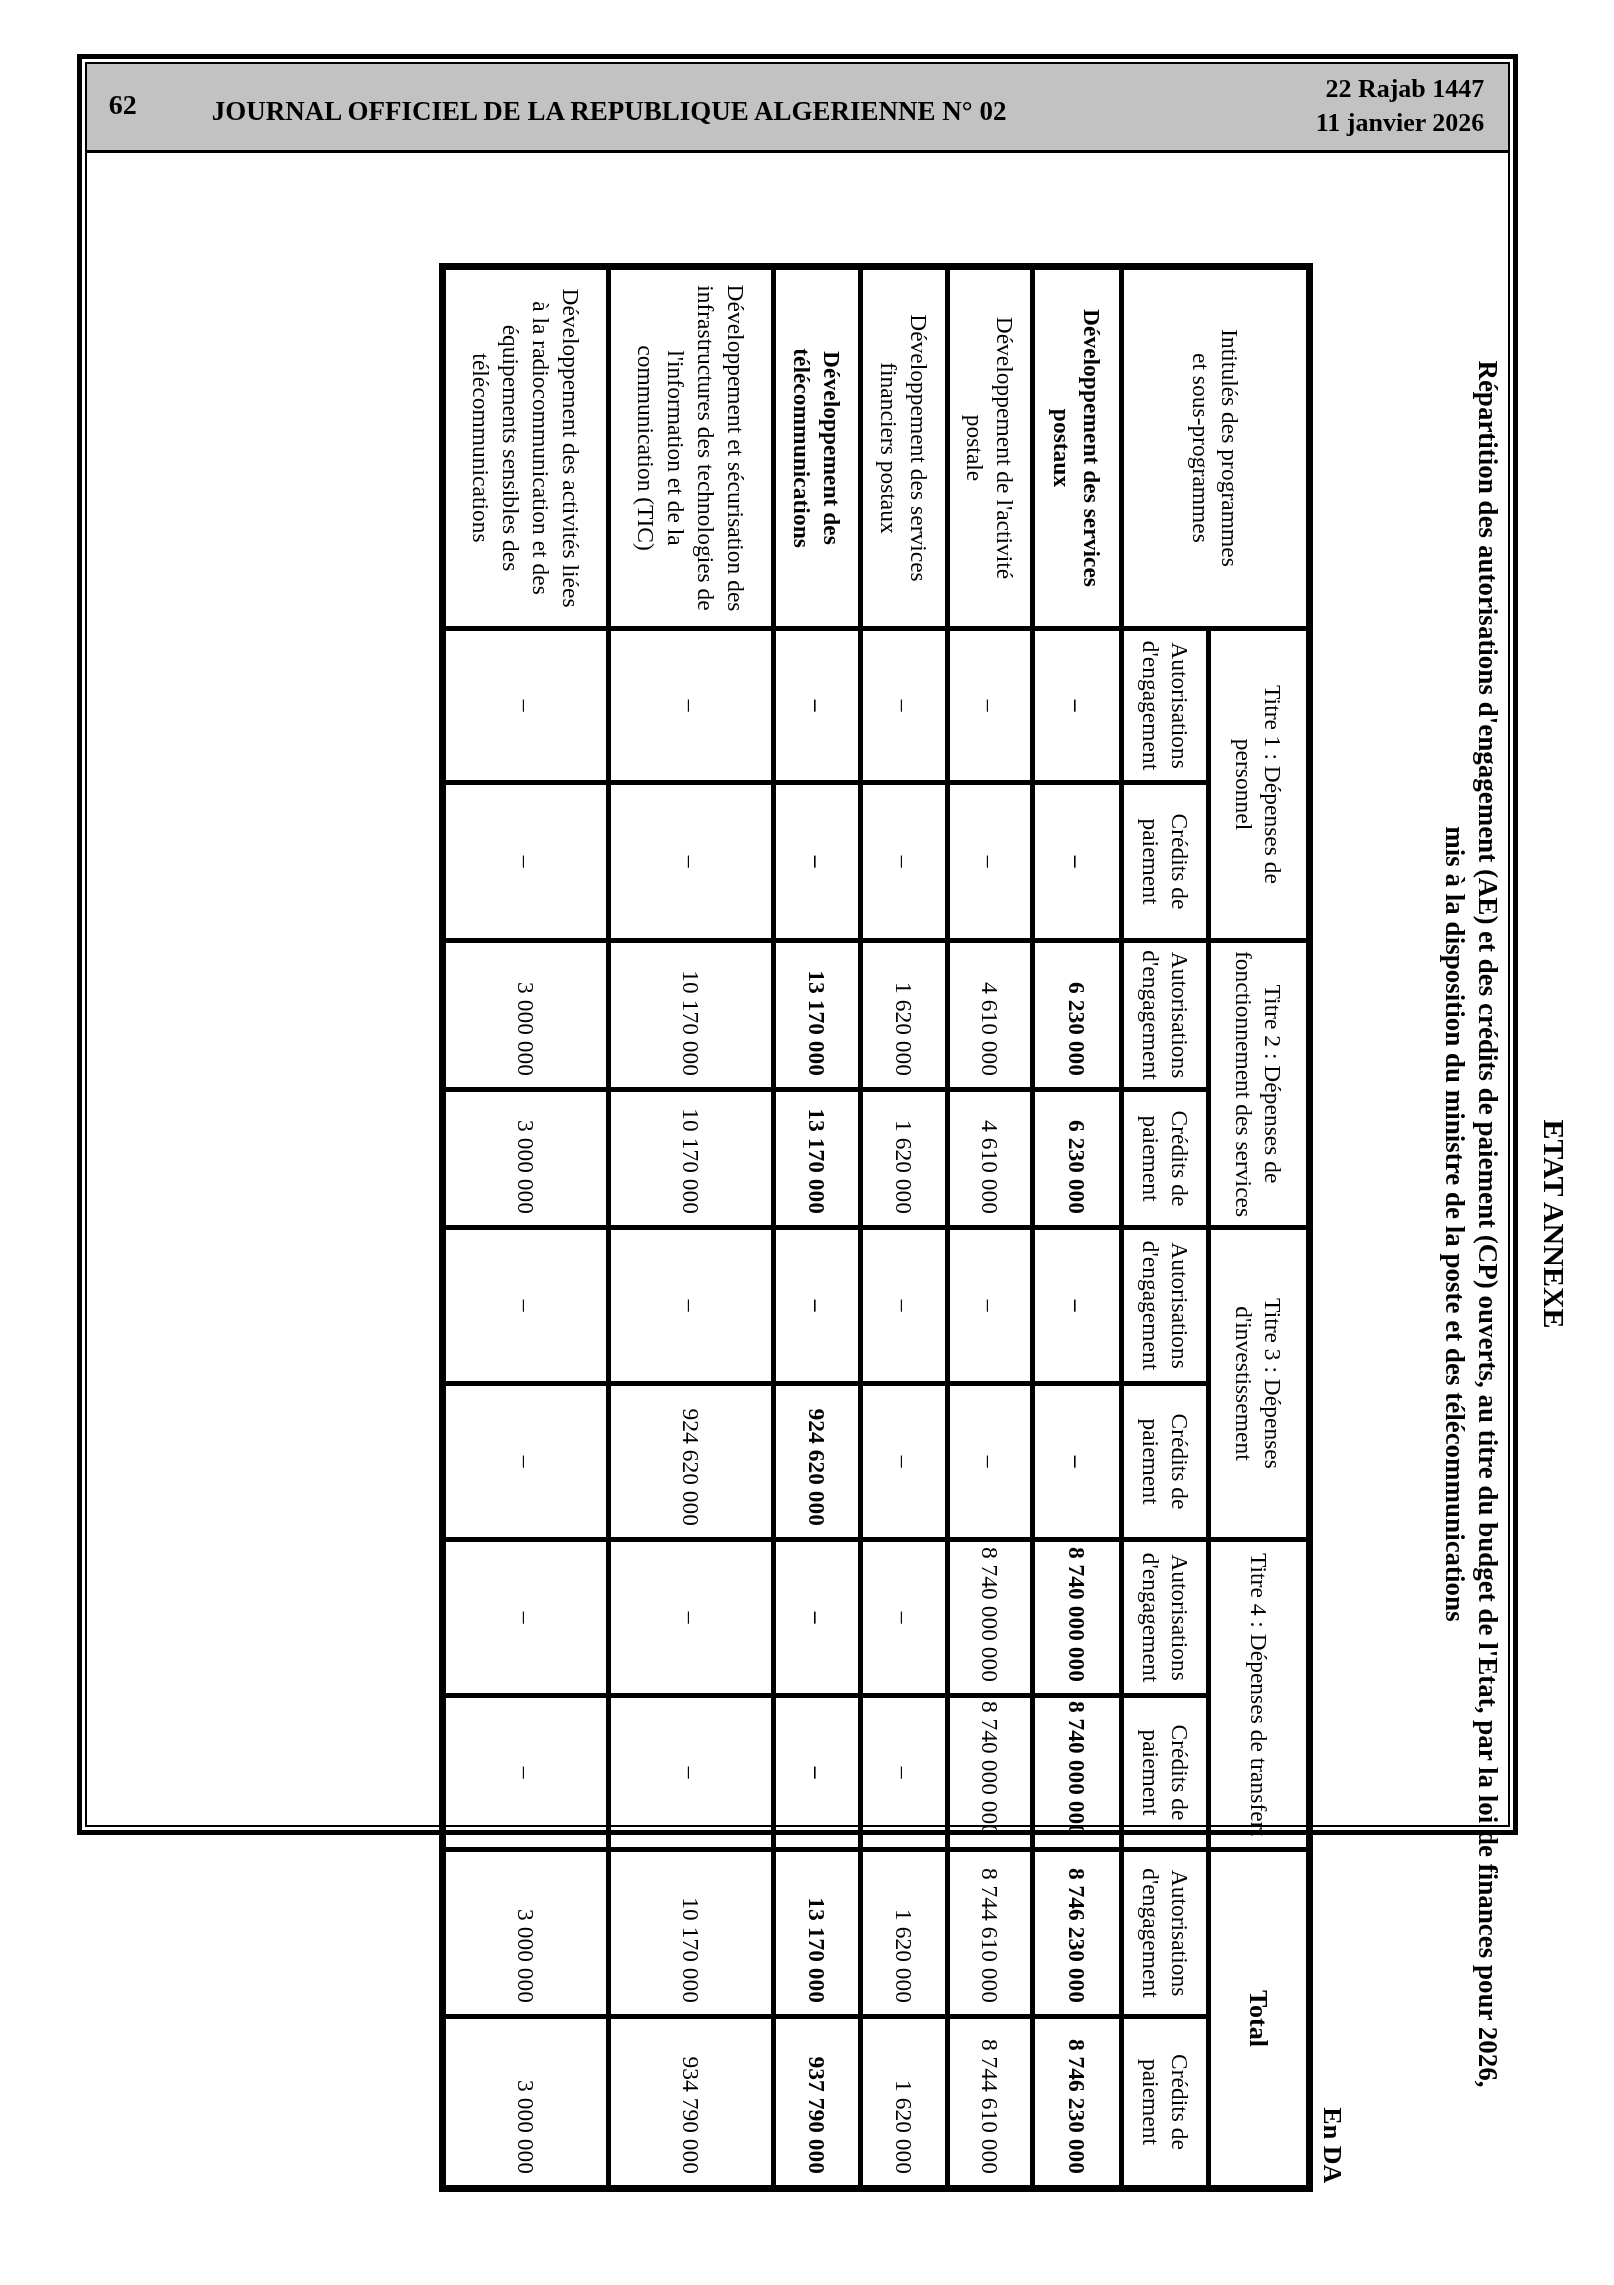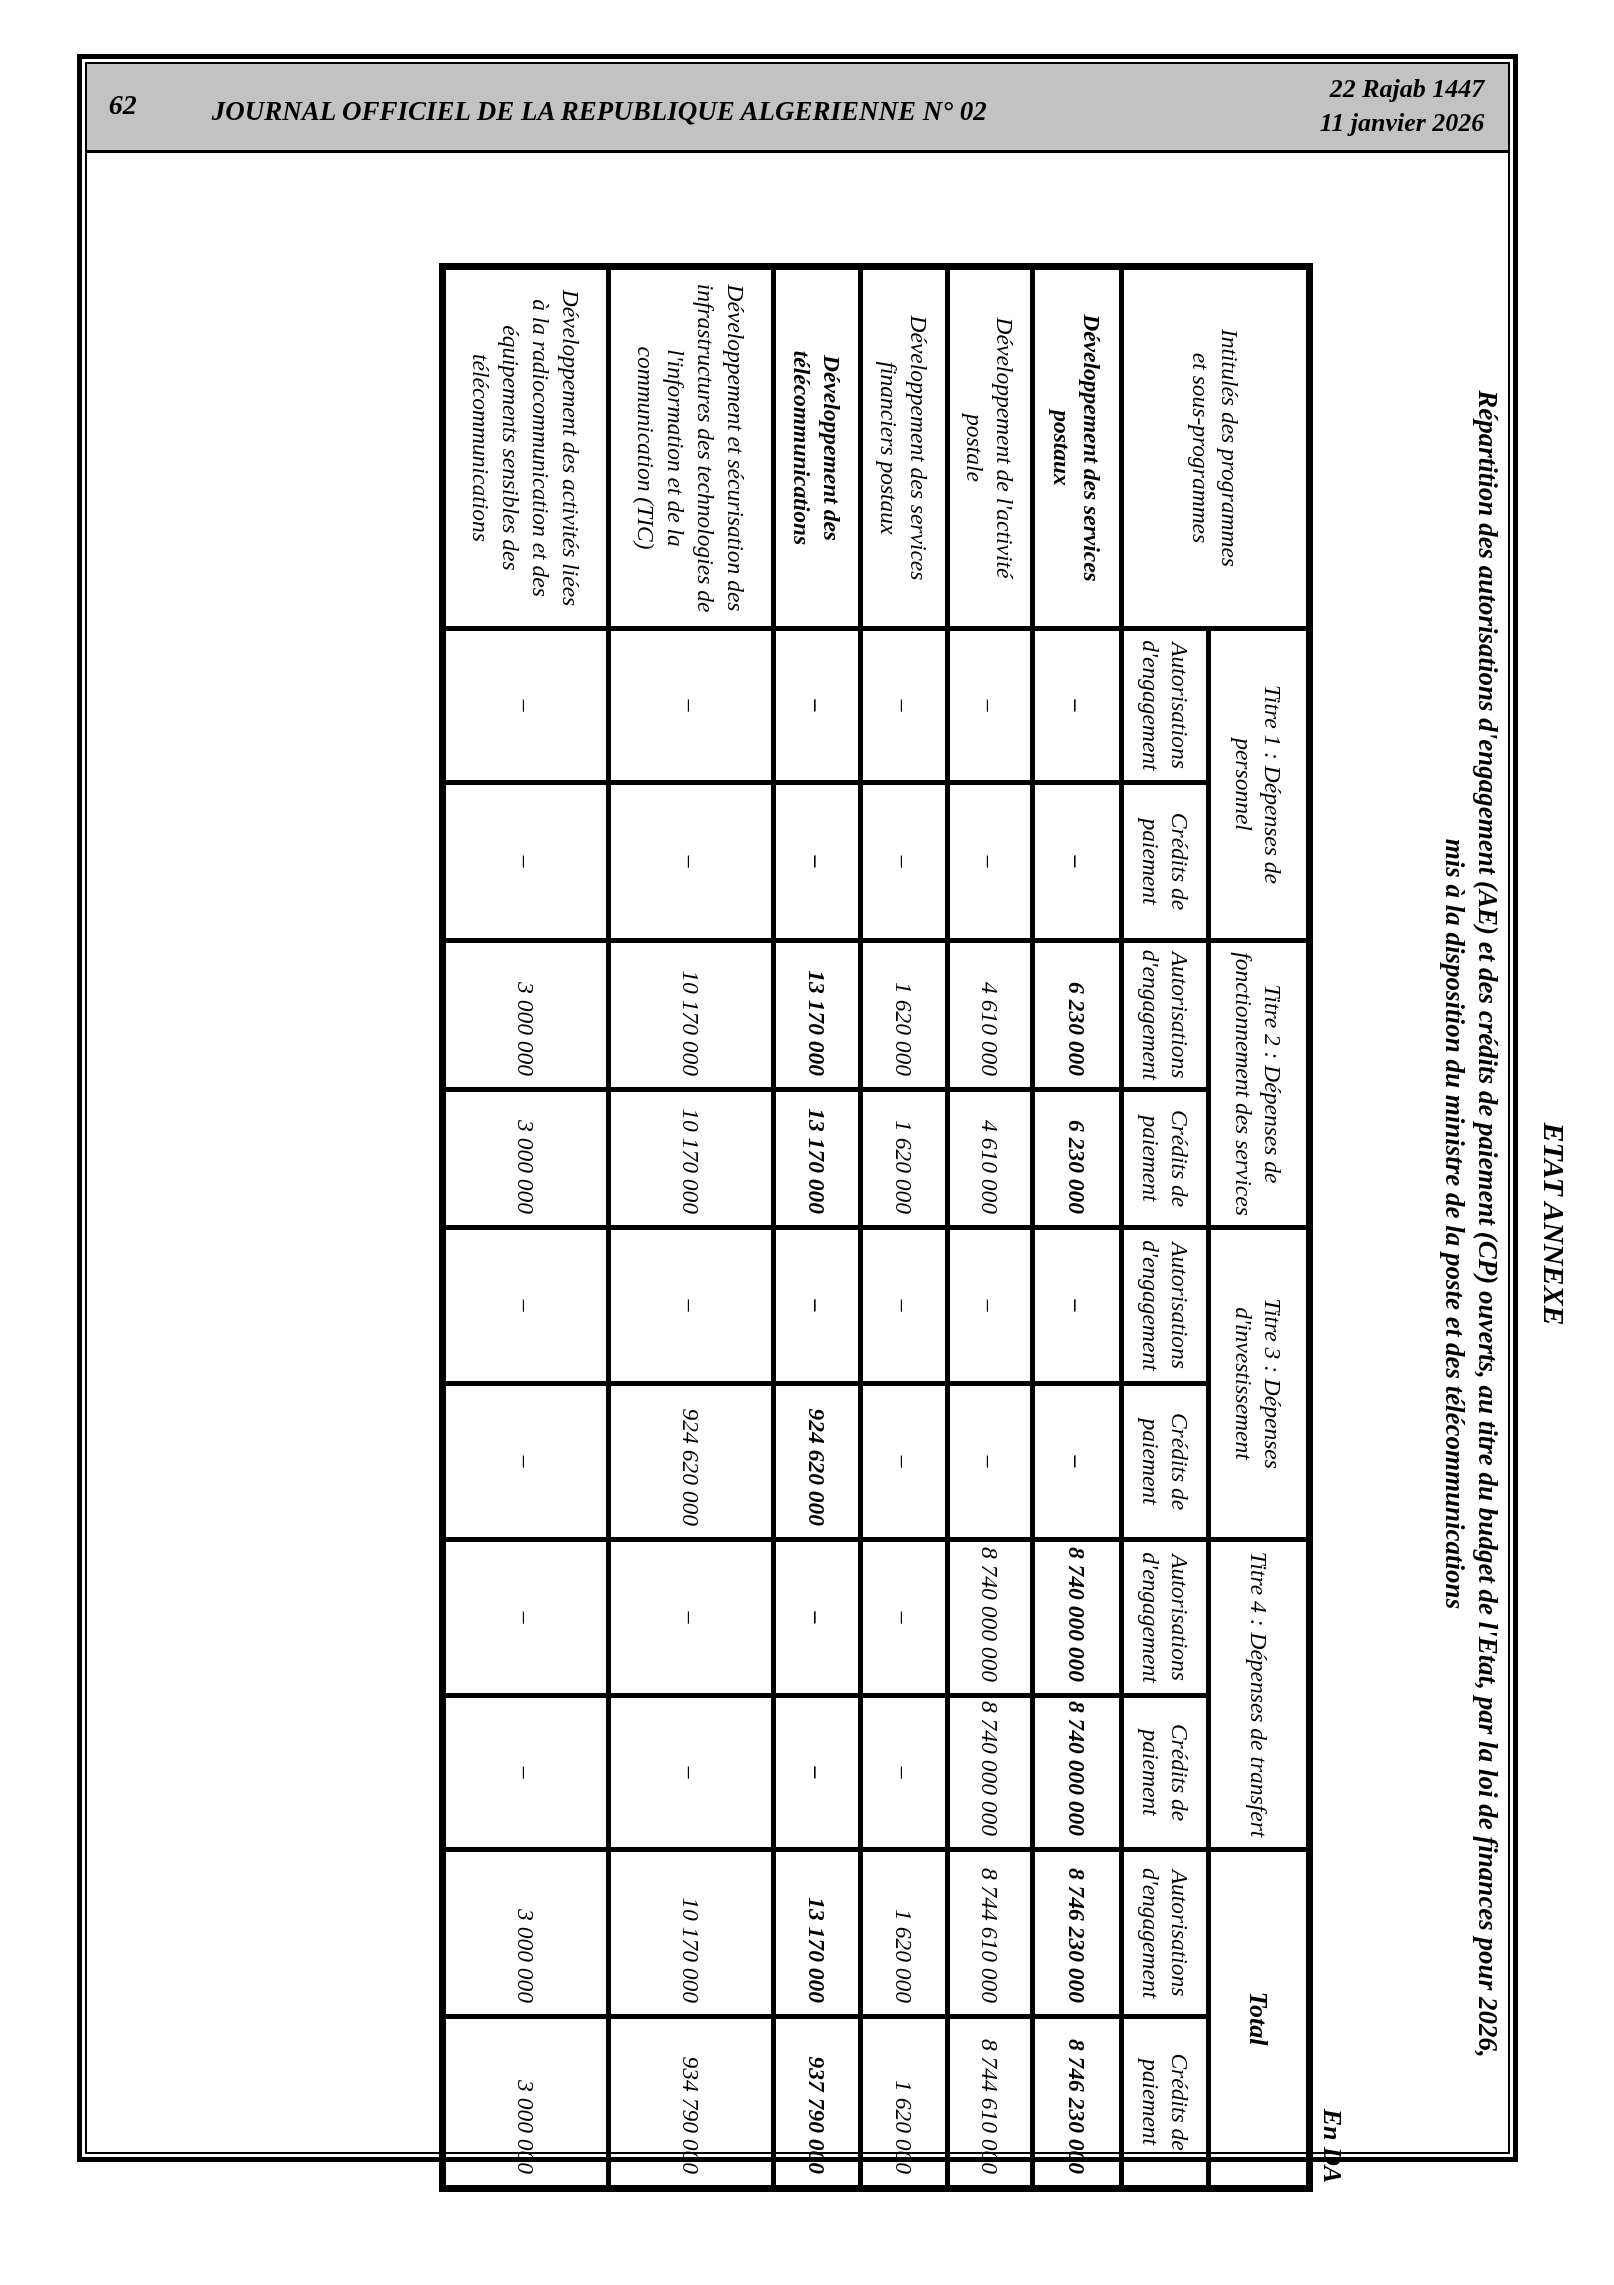--- a/index.html
+++ b/index.html
@@ -1,22 +1,22 @@
 <!DOCTYPE html>
 <html style="font-size:14.5px"><head>
 <meta charset="utf-8">
 <style>
   html,body{margin:0;padding:0;}
   body{
     width:1615px;height:2285px;position:relative;background:#ffffff;
     font-family:"Liberation Serif","DejaVu Serif",serif;color:#000;
   }
   
-  #page-frame{position:absolute;left:77px;top:54px;width:1441px;height:2108px;
-    border:5.4px solid #000;box-sizing:border-box;font-style:italic;}
+  #page-frame{position:absolute;left:77px;top:54px;width:1441px;height:1781px;
+    border:5.4px solid #000;box-sizing:border-box;}
   #page-frame-inner{position:absolute;left:2.7px;top:2.7px;right:2.7px;bottom:2.7px;border:2.7px solid #000;}
   
   #masthead{position:absolute;left:0;top:0;right:0;height:86px;background:#c2c2c2;
     border-bottom:3.6px solid #000;}
   #page-number{position:absolute;left:22px;top:25px;font-size:28px;font-weight:bold;}
   #journal-title{position:absolute;left:125px;top:32px;font-size:27px;font-weight:bold;white-space:nowrap;}
   #issue-date{position:absolute;right:24px;top:8.1px;text-align:right;font-size:26px;font-weight:bold;line-height:1.32;}
   
   #annex-rotated{position:absolute;left:1497px;top:199px;width:1922px;height:1194px;
     transform:rotate(90deg);transform-origin:0 0;}

